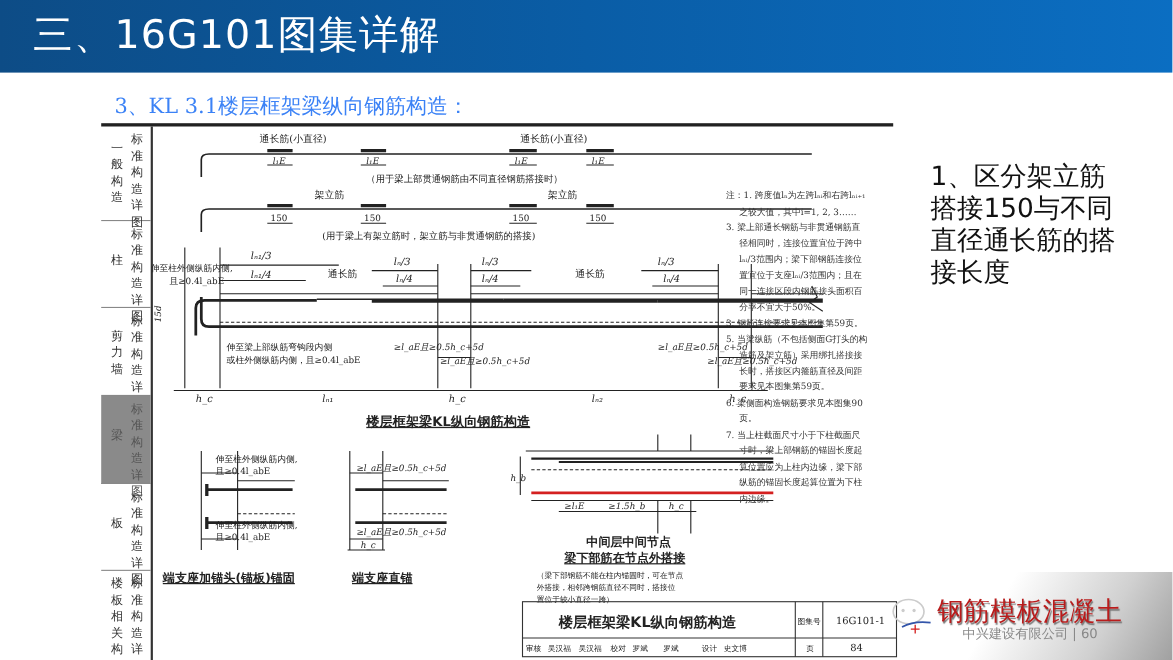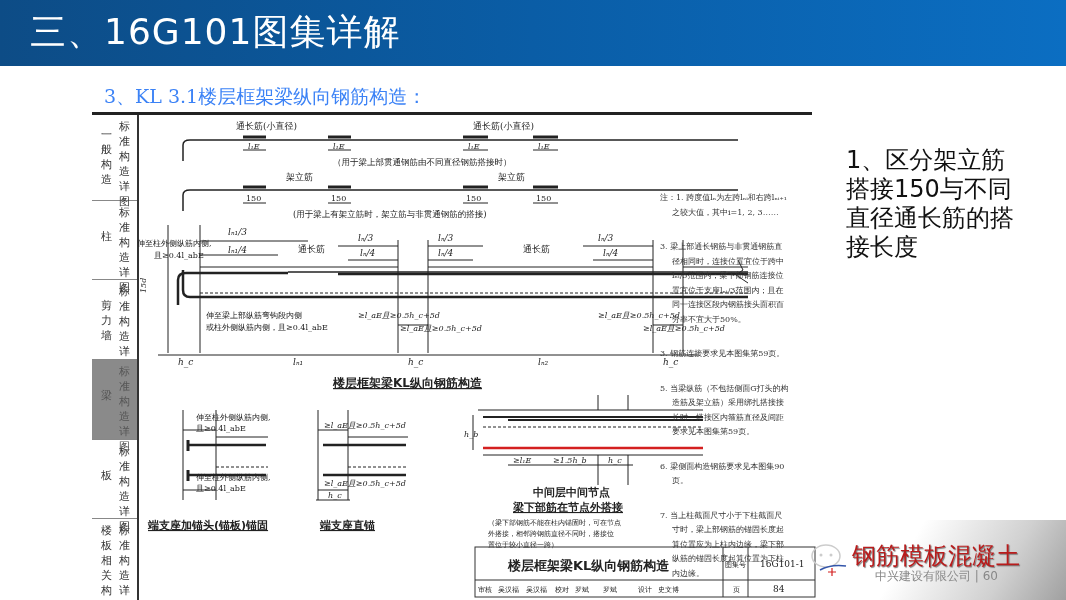--- a/index.html
+++ b/index.html
@@ -8,21 +8,21 @@
   .title{position:absolute;left:30px;top:8px;color:#fff;font-family:"DejaVu Sans",sans-serif;font-weight:normal;font-size:36px;letter-spacing:1px;}
   .subtitle{position:absolute;left:104px;top:84px;font-family:"DejaVu Serif",serif;font-size:19px;color:#3b82f6;}
   .drawing{position:absolute;left:92px;top:112px;width:720px;height:488px;background:#fff;border-top:3px solid #222;}
   .sidenav{position:absolute;left:0;top:0;width:45px;height:488px;border-right:2px solid #333;}
   .navcell{position:absolute;left:0;width:45px;border-bottom:1px solid #888;font-family:"DejaVu Serif",serif;font-size:11px;color:#333;}
   .navcell.active{background:#8a8a8a;color:#555;}
   .navcell .v1{position:absolute;left:27px;top:4px;width:12px;line-height:15px;word-break:break-all;}
   .navcell .v2{position:absolute;left:9px;width:12px;line-height:15px;word-break:break-all;}
   .svgwrap{position:absolute;left:46px;top:0;}
   .notes{position:absolute;left:568px;top:56px;width:130px;font-family:"DejaVu Serif",serif;font-size:8px;line-height:14.5px;color:#333;}
-  .notes div{padding-left:12px;text-indent:-12px;margin-top:20px;}
+  .notes div{padding-left:12px;text-indent:-12px;}
   .annot{position:absolute;left:846px;top:146px;width:180px;font-family:"DejaVu Sans",sans-serif;font-size:24px;line-height:29px;color:#111;}
   .wm{position:absolute;left:800px;top:520px;width:266px;height:80px;background:linear-gradient(120deg,rgba(255,255,255,0) 0%,rgba(255,255,255,0) 40%,#d0d0d0 75%,#a0a0a0 100%);}
   .wm-text{position:absolute;left:852px;top:540px;font-size:24px;color:#b91c1c;font-family:"DejaVu Sans",sans-serif;text-shadow:1px 1px 1px #777;letter-spacing:0px;}
   .wm-sub{position:absolute;left:875px;top:568px;font-size:12px;color:#888;font-family:"DejaVu Sans",sans-serif;}
   .wm-icon{position:absolute;left:806px;top:540px;}
   .t{font-family:"DejaVu Serif",serif;fill:#222;}
   .ti{font-family:"DejaVu Serif",serif;fill:#222;font-style:italic;}
   .tb{font-family:"DejaVu Sans",sans-serif;fill:#222;font-weight:bold;}
 </style>
 </head>

